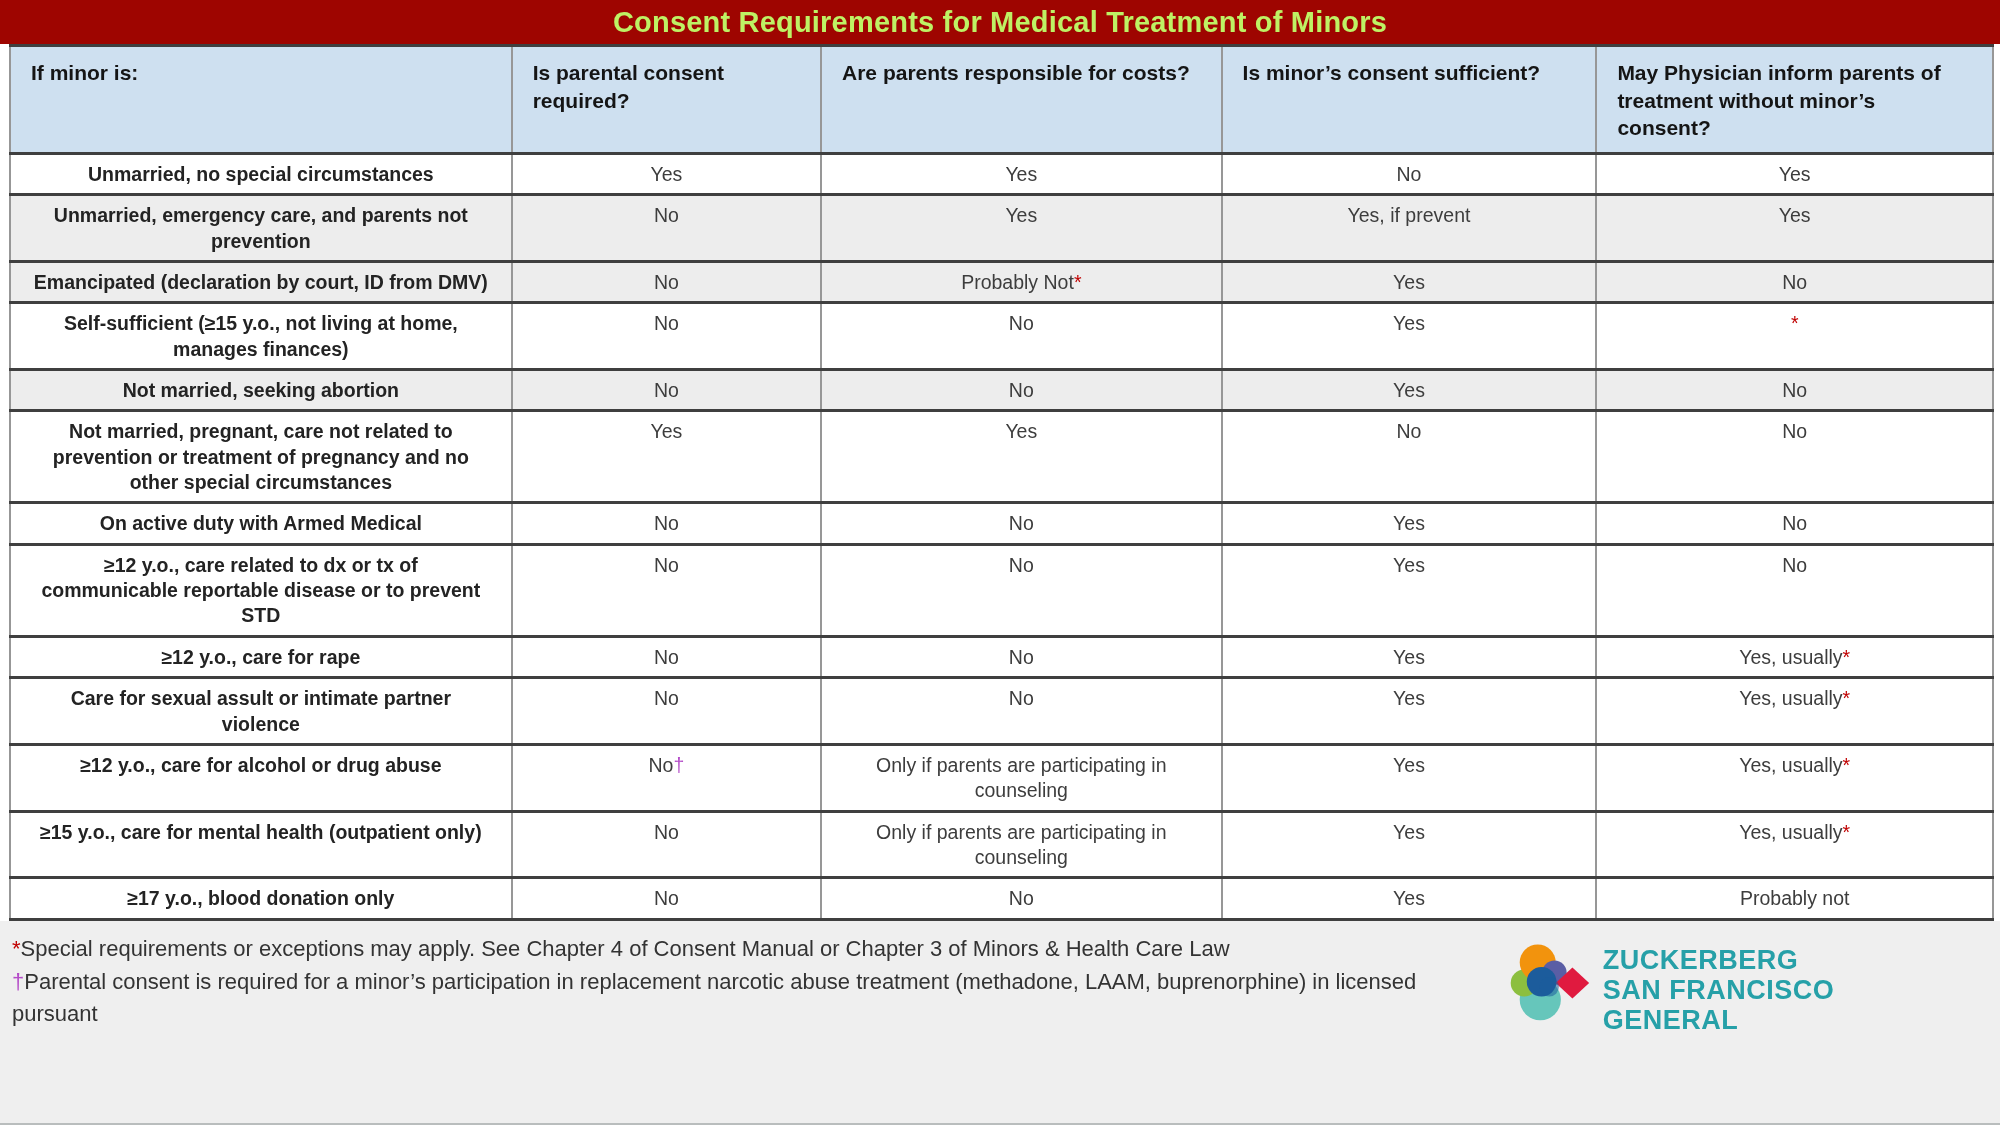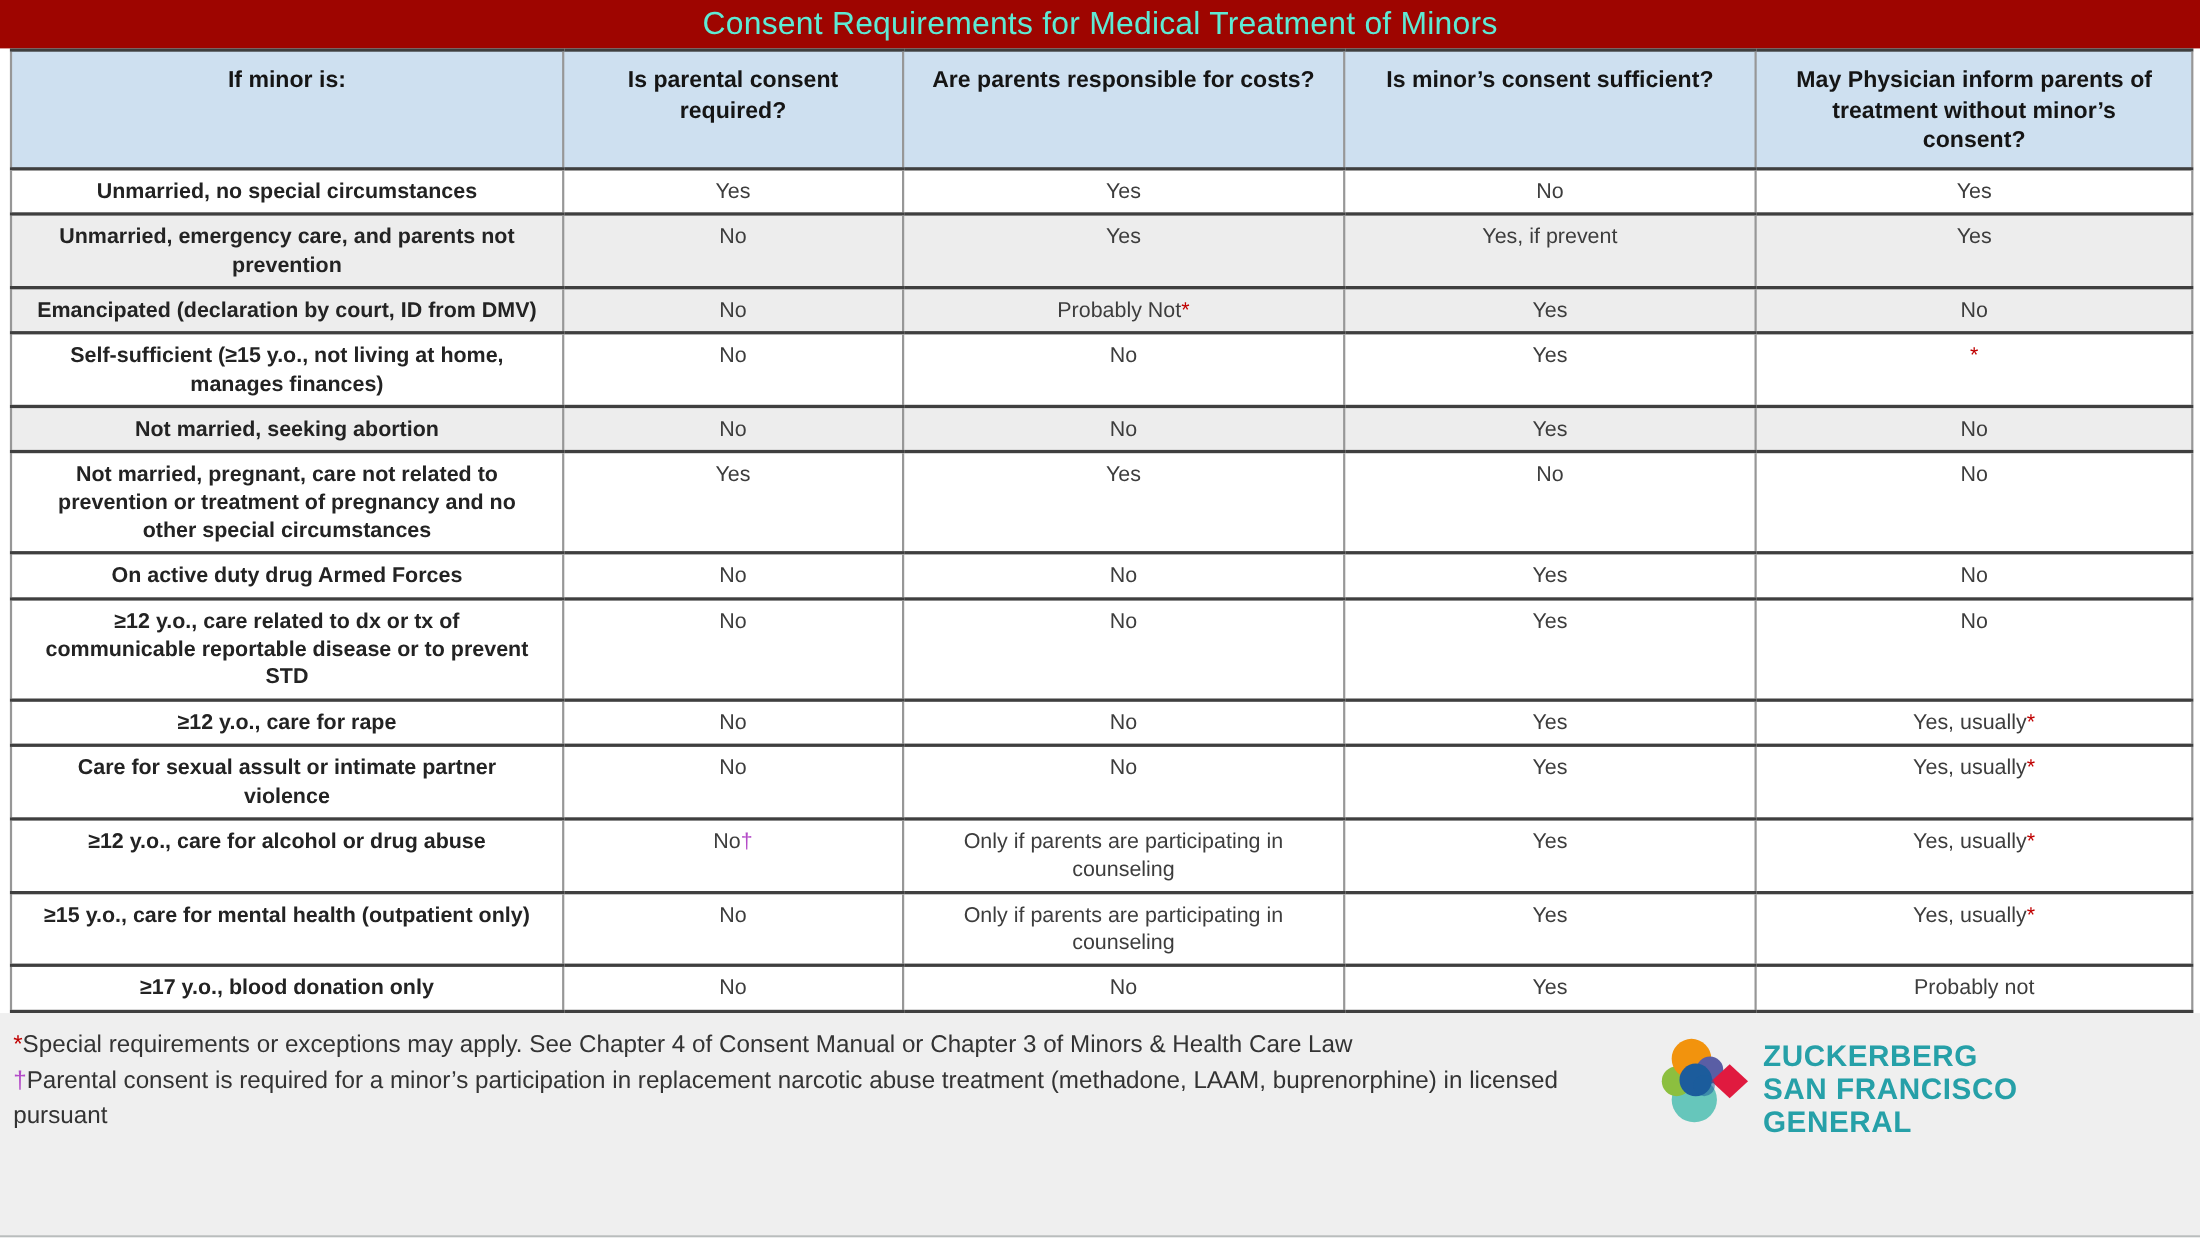--- a/index.html
+++ b/index.html
@@ -18,43 +18,43 @@
     margin:0;padding:0;
     width:2000px;height:1125px;
     overflow:hidden;
     background:#FFFFFF;
     font-family:"Liberation Sans", sans-serif;
   }
   .page{width:2000px;height:1125px;display:flex;flex-direction:column;}
   .titlebar{
     height:44px;flex:0 0 44px;
     background:var(--titlebar);
-    color:#5eead4;
+    color:#bef264;
     display:flex;align-items:center;justify-content:center;
-    font-weight:normal;font-size:29px;letter-spacing:0.2px;text-align:center;
+    font-weight:bold;font-size:29px;letter-spacing:0.2px;text-align:center;
   }
   .table-wrap{margin:0 6px 0 9px;}
   table{
     width:100%;
     border-collapse:collapse;
     table-layout:fixed;
   }
   col.c1{width:25.3%;} col.c2{width:15.6%;} col.c3{width:20.2%;} col.c4{width:18.9%;} col.c5{width:20.0%;}
   th,td{
     border-top:3px solid var(--h-border);
     border-bottom:3px solid var(--h-border);
     border-left:2px solid var(--v-border);
     border-right:2px solid var(--v-border);
     box-sizing:border-box;
   }
   thead th{
     background:var(--header-bg);
     height:108px;
     vertical-align:top;
-    text-align:center;
+    text-align:left;
     padding:12px 20px 8px;
     font-size:21px;
     font-weight:bold;
     color:#151515;
     line-height:1.32;
   }
   tbody td{
     padding:7px 12px 6px;
     height:40px;
     font-size:19.5px;
@@ -156,21 +156,21 @@
             <td>No</td>
           </tr>
           <tr>
             <td class="label">Not married, pregnant, care not related to prevention or treatment of pregnancy and no other special circumstances</td>
             <td>Yes</td>
             <td>Yes</td>
             <td>No</td>
             <td>No</td>
           </tr>
           <tr>
-            <td class="label">On active duty drug Armed Forces</td>
+            <td class="label">On active duty with Armed Medical</td>
             <td>No</td>
             <td>No</td>
             <td>Yes</td>
             <td>No</td>
           </tr>
           <tr>
             <td class="label">≥12 y.o., care related to dx or tx of communicable reportable disease or to prevent STD</td>
             <td>No</td>
             <td>No</td>
             <td>Yes</td>

